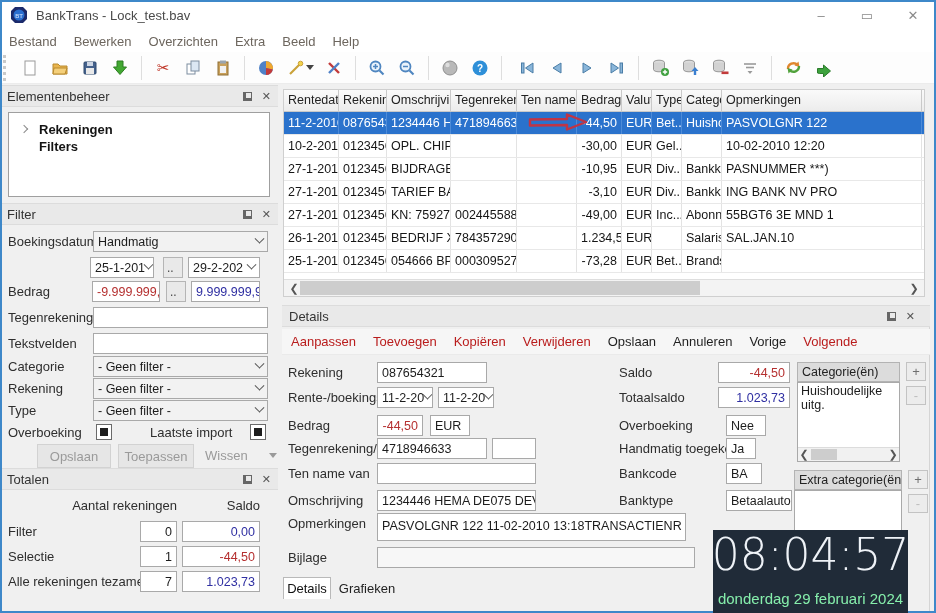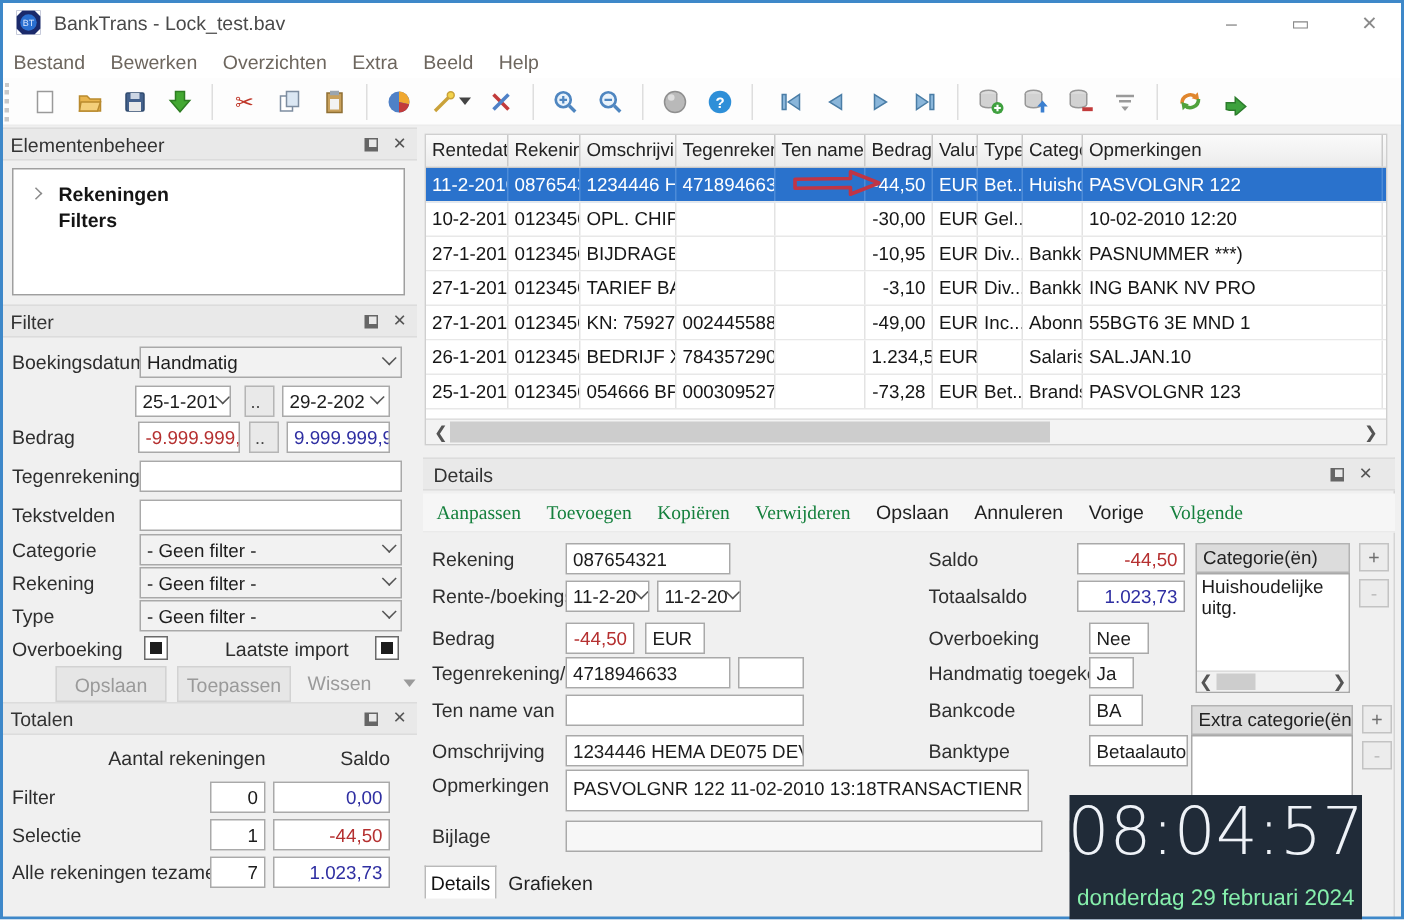--- a/index.html
+++ b/index.html
@@ -63,21 +63,21 @@
   .tr.selected .td { color:#fff; border-right-color:#4d8bd8; }
   .amount { text-align:right; }
   .hscroll { position:absolute; left:0; bottom:0; width:100%; height:17px; background:#f3f3f3; border-top:1px solid #dedede; }
   .hs-arrow { position:absolute; top:0; width:16px; height:16px; color:#555; font-size:11px; display:flex; align-items:center; justify-content:center; }
   .hs-thumb { position:absolute; top:1px; height:14px; background:#cdcdcd; }
 
   
   .details { position:absolute; left:282px; top:221px; width:648px; height:308px; background:#f0f0f0; border-right:1px solid #d5d5d5; }
   .d-actions { position:absolute; left:0; top:24px; width:648px; height:26px; background:#f6f6f6; display:flex; align-items:center; gap:17px; padding-left:9px; border-bottom:1px solid #eaeaea; }
   .d-act { font-size:13px; color:#1f1f1f; }
-  .d-act.disabled { color:#15803d;font-family:Liberation Serif, serif; }
+  .d-act.disabled { color:#b91c1c; }
   .dlabel { position:absolute; font-size:13px; color:#2e2e2e; white-space:nowrap; }
   .cat-header { position:absolute; height:20px; background:#dcdcdc; border:1px solid #b3b3b3; font-size:12.5px; color:#222; display:flex; align-items:center; padding:0 4px; white-space:nowrap; overflow:hidden; }
   .cat-list { position:absolute; background:#fff; border:1px solid #a9a9a9; font-size:12.5px; color:#1c1c1c; padding:1px 3px; overflow:hidden; }
   .pm-btn { position:absolute; width:20px; height:19px; background:#ececec; border:1px solid #c3c3c3; color:#6f6f6f; font-size:13px; display:flex; align-items:center; justify-content:center; }
   .pm-btn.disabled { color:#bdbdbd; }
   .mini-scroll { position:absolute; height:14px; background:#f1f1f1; border-top:1px solid #dcdcdc; }
   .tab { position:absolute; height:22px; font-size:13px; display:flex; align-items:center; justify-content:center; }
   .tab.active { background:#fff; border:1px solid #b9b9b9; border-bottom:none; color:#111; }
   .tab.inactive { color:#222; }
 
@@ -492,21 +492,20 @@
           <div class="tr">
             <div class="td" style="width: 55px;">25-1-2010</div>
             <div class="td" style="width: 48px;">012345678</div>
             <div class="td" style="width: 64px;">054666 BP ...</div>
             <div class="td" style="width: 66px;">000309527</div>
             <div class="td" style="width: 60px;"></div>
             <div class="td amount neg" style="width: 45px;">-73,28</div>
             <div class="td" style="width: 30px;">EUR</div>
             <div class="td" style="width: 30px;">Bet...</div>
             <div class="td" style="width: 40px;">Brandstof</div>
-            <div class="td" style="width: 200px;">PASVOLGNR 123</div>
           </div>
         </div>
       <div class="hscroll">
         <div class="hs-arrow" style="left:2px;">❮</div>
         <div class="hs-thumb" style="left:16px;width:400px;"></div>
         <div class="hs-arrow" style="right:2px;">❯</div>
       </div>
     </div>
 
     <svg class="annot-arrow" style="left:527px;top:28px;" width="62" height="20" viewBox="0 0 62 20">

